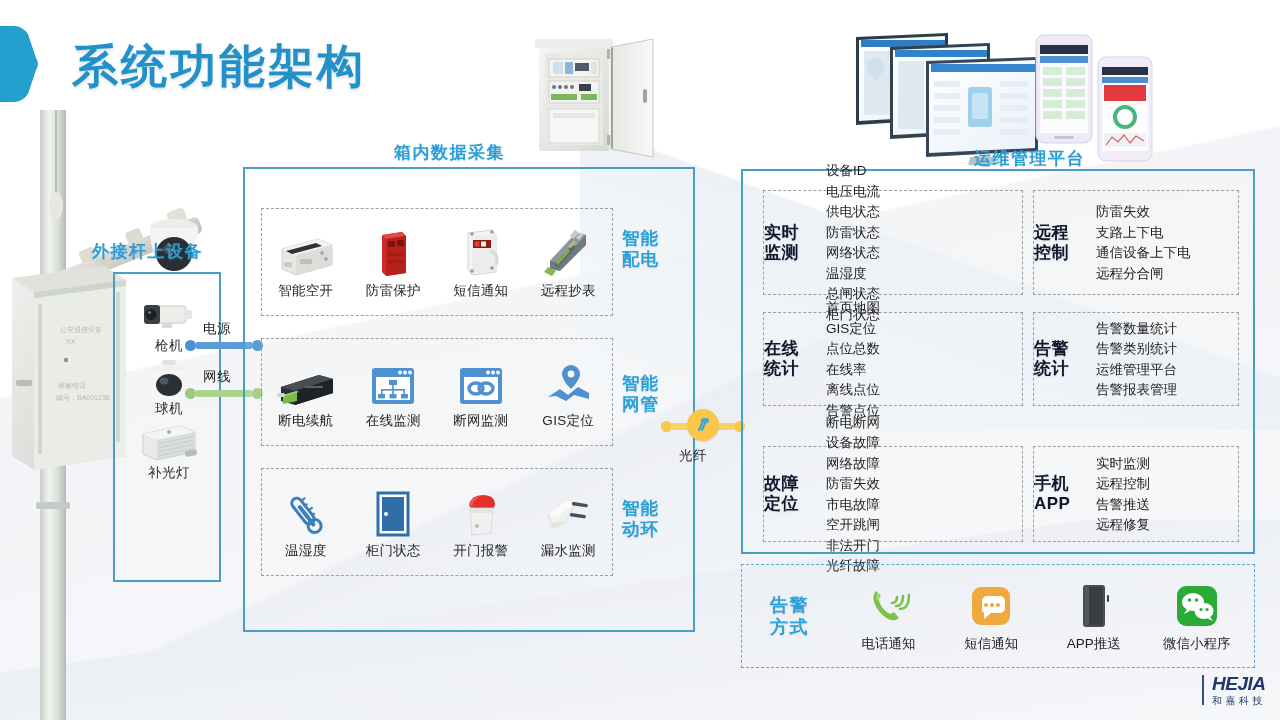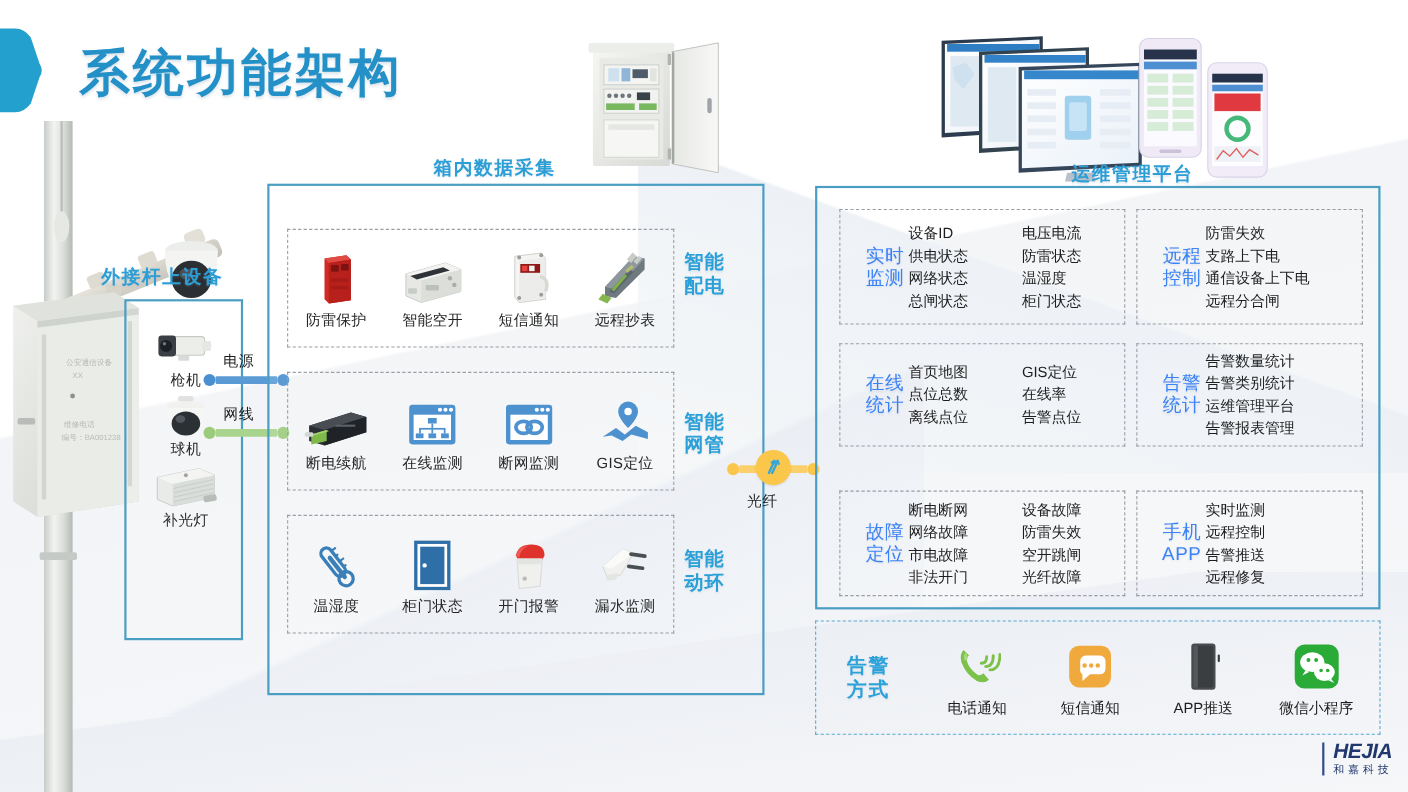--- a/index.html
+++ b/index.html
@@ -138,32 +138,32 @@
   .row-tag-1 { top: 228px; }
   .row-tag-2 { top: 373px; }
   .row-tag-3 { top: 498px; }
 
   
   .pcard {
     position: absolute; border: 1.4px dashed #9aa0a6;
     display: flex; align-items: center;
   }
   .pcard .ptag {
-    width: 58px; flex: 0 0 auto; text-align: right;
-    color: #3b82f6; font-weight: normal; font-size: 17px; line-height: 20px;
+    width: 58px; flex: 0 0 auto; text-align: left;
+    color: #0f172a; font-weight: bold; font-size: 17px; line-height: 20px;
     letter-spacing: .5px;
     text-shadow: 0 1px 2px rgba(130,160,185,.22);
   }
   .pcard .ptag.en { font-size: 17px; }
   .pcard .pitems {
     flex: 1 1 auto; display: grid; gap: 1px 10px;
     font-size: 13.5px; color: #1e1e1e; line-height: 19.5px;
     padding-left: 4px;
   }
-  .pcard .pitems.two-col { grid-template-columns: 1fr 1fr; }
+  .pcard .pitems.two-col { grid-template-columns: 1fr; }
   .pcard .pitems.one-col { grid-template-columns: 1fr; }
   .pcard .pitems span { white-space: nowrap; }
 
   .card-mon  { left: 763px; top: 190px;  width: 260px; height: 105px; }
   .card-rc   { left: 1033px; top: 190px; width: 206px; height: 105px; }
   .card-stat { left: 763px; top: 312px;  width: 260px; height: 94px;  }
   .card-alrm { left: 1033px; top: 312px; width: 206px; height: 94px;  }
   .card-flt  { left: 763px; top: 446px;  width: 260px; height: 96px;  }
   .card-app  { left: 1033px; top: 446px; width: 206px; height: 96px;  }
 
@@ -470,46 +470,46 @@
   <div class="bar" style="flex:1;background:#a9d48d"></div>
   <div class="dot" style="background:#9ccb7d"></div>
 </div>
 
 <div class="panel panel-box"></div>
 
 <div class="box-row box-row-1">
   <div class="dev-grid">
     <div class="dev">
       <div class="glyph">
-        <svg width="42" height="50" viewBox="0 0 42 50">
-          <path d="M10 8 L30 5 L34 9 L34 46 L14 49 L10 45 Z" fill="#cf2a24"></path>
-          <path d="M10 8 L30 5 L34 9 L14 12 Z" fill="#e04a42"></path>
-          <path d="M14 12 L34 9 L34 46 L14 49 Z" fill="#b8201c"></path>
-          <rect x="16" y="14" width="7" height="6" rx="1" fill="#7d1310"></rect>
-          <rect x="25" y="13" width="7" height="6" rx="1" fill="#7d1310"></rect>
-          <rect x="16" y="26" width="16" height="3" fill="#a01a16" opacity=".7"></rect>
-          <rect x="16" y="33" width="16" height="3" fill="#a01a16" opacity=".7"></rect>
-        </svg>
-      </div>
-      <div class="lbl">防雷保护</div>
-    </div>
-    <div class="dev">
-      <div class="glyph">
         <svg width="60" height="46" viewBox="0 0 60 46">
           <path d="M6 18 L42 8 L56 14 L56 34 L20 44 L6 38 Z" fill="#e7e8e4" stroke="#c3c6c2" stroke-width=".8"></path>
           <path d="M6 18 L42 8 L56 14 L20 24 Z" fill="#f3f4f1"></path>
           <path d="M20 24 L56 14 L56 34 L20 44 Z" fill="#dcded9"></path>
           <path d="M10 20 L40 12 L46 15 L16 23 Z" fill="#2e3338"></path>
           <rect x="24" y="28" width="12" height="5" rx="1" fill="#bcc0bb"></rect>
           <circle cx="46" cy="22" r="2" fill="#a9ada8"></circle>
           <circle cx="50" cy="28" r="2" fill="#a9ada8"></circle>
           <rect x="8" y="31" width="8" height="5" rx="1" fill="#c8ccc7"></rect>
         </svg>
       </div>
       <div class="lbl">智能空开</div>
+    </div>
+    <div class="dev">
+      <div class="glyph">
+        <svg width="42" height="50" viewBox="0 0 42 50">
+          <path d="M10 8 L30 5 L34 9 L34 46 L14 49 L10 45 Z" fill="#cf2a24"></path>
+          <path d="M10 8 L30 5 L34 9 L14 12 Z" fill="#e04a42"></path>
+          <path d="M14 12 L34 9 L34 46 L14 49 Z" fill="#b8201c"></path>
+          <rect x="16" y="14" width="7" height="6" rx="1" fill="#7d1310"></rect>
+          <rect x="25" y="13" width="7" height="6" rx="1" fill="#7d1310"></rect>
+          <rect x="16" y="26" width="16" height="3" fill="#a01a16" opacity=".7"></rect>
+          <rect x="16" y="33" width="16" height="3" fill="#a01a16" opacity=".7"></rect>
+        </svg>
+      </div>
+      <div class="lbl">防雷保护</div>
     </div>
     <div class="dev">
       <div class="glyph">
         <svg width="46" height="50" viewBox="0 0 46 50">
           <path d="M10 6 L34 3 L38 8 L38 45 L14 48 L10 43 Z" fill="#f4f5f2" stroke="#c8ccc7" stroke-width=".8"></path>
           <path d="M14 10 L38 7 L38 44 L14 47 Z" fill="#ecedea"></path>
           <rect x="15" y="13" width="18" height="8" fill="#8d1a18"></rect>
           <rect x="16.5" y="14.5" width="5" height="5" fill="#e8413b"></rect>
           <rect x="23" y="14.5" width="5" height="5" fill="#f0f2ef"></rect>
           <circle cx="14" cy="7" r="1.8" fill="#9a9e99"></circle>

